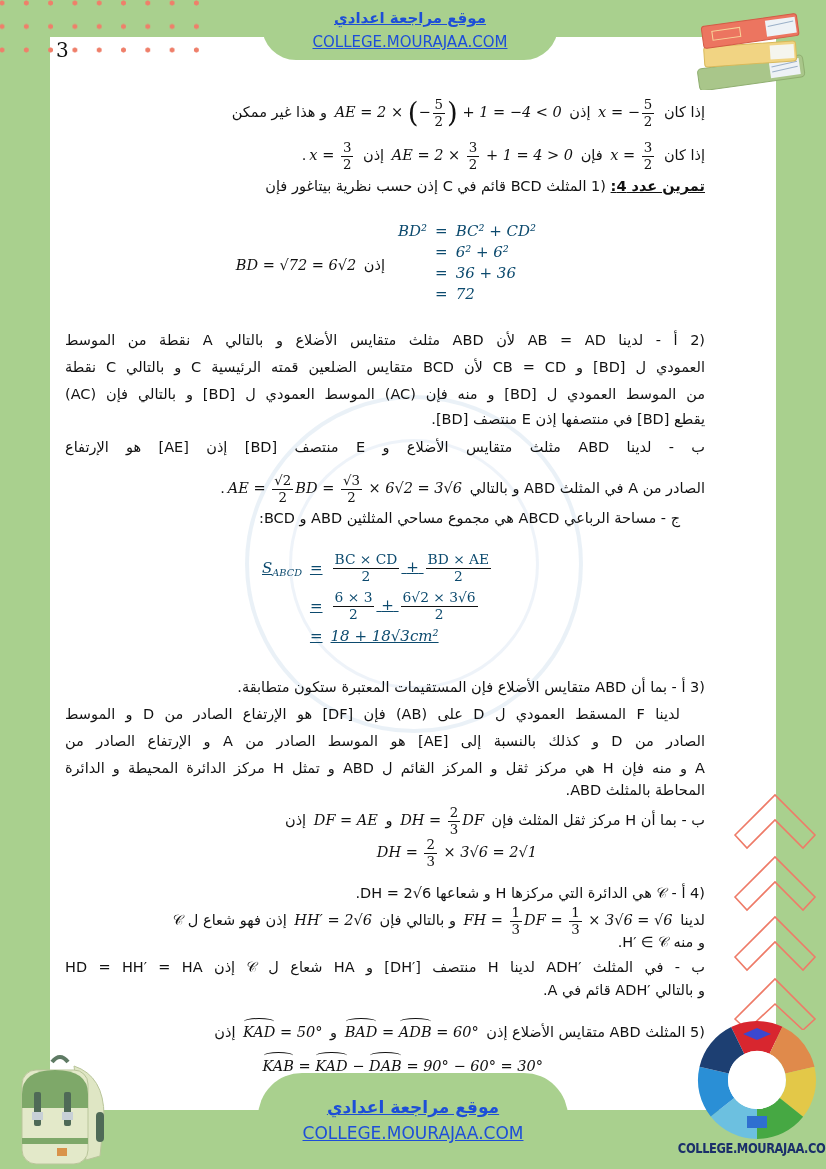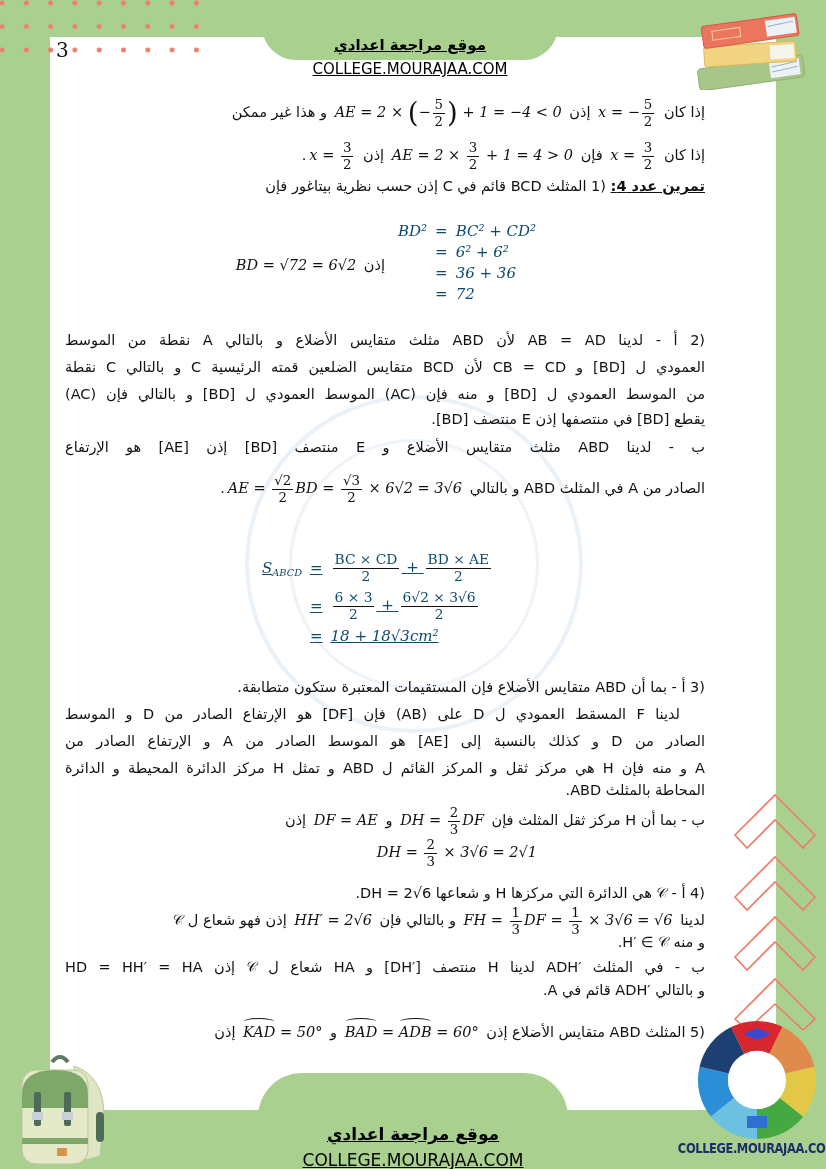--- a/index.html
+++ b/index.html
@@ -7,22 +7,22 @@
   #page{position:relative;width:826px;height:1169px;background:#a9d08e;overflow:hidden;}
   .sheet{position:absolute;left:50px;top:37px;width:726px;height:1073px;background:#ffffff;}
   .dots{position:absolute;left:0;top:0;width:200px;height:54px;
         background-image:radial-gradient(circle,#ef7f6a 0,#ef7f6a 2.2px,transparent 2.8px);
         background-size:24.3px 23.5px;background-position:-10.15px -8.75px;}
   .page-num{position:absolute;left:56px;top:38px;font-family:"DejaVu Serif",serif;font-size:20px;color:#111;}
   .banner-top{position:absolute;left:262px;top:0;width:296px;height:60px;background:#a9d08e;
         border-radius:0 0 34px 34px;}
   .banner-bot{position:absolute;left:258px;top:1073px;width:310px;height:110px;background:#a9d08e;
         border-radius:44px 44px 0 0;}
-  .banner-txt{position:absolute;left:0;right:0;text-align:center;color:#000000;text-decoration:underline;
-        font-family:"DejaVu Sans",sans-serif;font-weight:bold;margin-top:27px;}
+  .banner-txt{position:absolute;left:0;right:0;text-align:center;color:#1d4ed8;text-decoration:underline;
+        font-family:"DejaVu Sans",sans-serif;font-weight:bold;}
   .watermark{position:absolute;left:245px;top:395px;width:330px;height:330px;border-radius:50%;
         border:4px solid rgba(160,190,220,0.22);}
   .watermark .inner{position:absolute;left:40px;top:40px;right:40px;bottom:40px;border-radius:50%;
         border:3px solid rgba(160,190,220,0.18);}
   .ln{position:absolute;right:121px;direction:rtl;white-space:nowrap;
       font-family:"DejaVu Sans",sans-serif;font-size:14.5px;line-height:20px;color:#111;text-align:right;}
   .j{width:640px;text-align:justify;text-align-last:justify;}
   .tall{line-height:38px;}
   .m{direction:ltr;unicode-bidi:isolate;font-family:"DejaVu Serif",serif;font-style:italic;padding:0 3px;}
   .frac{display:inline-flex;flex-direction:column;align-items:center;vertical-align:middle;
@@ -147,20 +147,21 @@
   <div class="ln tall" style="top:469px;">
     <span>الصادر من ⁦A⁩ في المثلث ⁦ABD⁩ و بالتالي</span>
     <span class="m"><span>AE =</span> <span class="frac">
           <span class="n">√2</span>
           <span class="d">2</span>
         </span><span>BD =</span> <span class="frac">
           <span class="n">√3</span>
           <span class="d">2</span>
         </span> <span>× 6√2 = 3√6</span></span><span>.</span>
   </div>
+  <div class="ln" style="top:508px;right:146px;">ج - مساحة الرباعي ⁦ABCD⁩ هي مجموع مساحي المثلثين ⁦ABD⁩ و ⁦BCD⁩:</div>
 
   <div class="eqgrid" style="left:262px;top:548px;grid-template-columns:auto auto auto;grid-template-rows:40px 36px 24px;text-decoration:underline;">
     <span><span>S</span><span class="sub">ABCD</span></span>
     <span class="op">=</span>
     <span><span class="frac">
           <span class="n">BC × CD</span>
           <span class="d">2</span>
         </span> <span>+</span> <span class="frac">
           <span class="n">BD × AE</span>
           <span class="d">2</span>
@@ -218,20 +219,23 @@
   <div class="ln" style="top:932px;">و منه ⁦H′ ∈ 𝒞⁩.</div>
   <div class="ln j" style="top:957px;">ب - في المثلث ⁦ADH′⁩ لدينا ⁦H⁩ منتصف ⁦[DH′]⁩ و ⁦HA⁩ شعاع ل ⁦𝒞⁩ إذن ⁦HD = HH′ = HA⁩</div>
   <div class="ln" style="top:980px;">و بالتالي ⁦ADH′⁩ قائم في ⁦A⁩.</div>
 
   <div class="ln" style="top:1020px;line-height:24px;">
     <span>⁦5)⁩ المثلث ⁦ABD⁩ متقايس الأضلاع إذن</span>
     <span class="m"><span class="hat">BAD</span> <span>=</span> <span class="hat">ADB</span> <span>= 60°</span></span>
     <span>و</span>
     <span class="m"><span class="hat">KAD</span> <span>= 50°</span></span>
     <span>إذن</span>
+  </div>
+  <div class="ln" style="top:1054px;right:280px;line-height:24px;">
+    <span class="m"><span class="hat">KAB</span> <span>=</span> <span class="hat">KAD</span> <span>−</span> <span class="hat">DAB</span> <span>= 90° − 60° = 30°</span></span>
   </div>
 
   <div class="deco" style="left:733px;top:790px;width:84px;height:240px;">
     <svg width="84" height="240" viewBox="0 0 84 240">
       <g fill="none" stroke="#ee7b68" stroke-width="1.6">
         <path d="M2 45 L42 5 L82 45 L70 58 L42 30 L14 58 Z"></path>
         <path d="M2 107 L42 67 L82 107 L70 120 L42 92 L14 120 Z"></path>
         <path d="M2 167 L42 127 L82 167 L70 180 L42 152 L14 180 Z"></path>
         <path d="M2 229 L42 189 L82 229 L70 240 L42 214 L14 240 Z"></path>
       </g>

